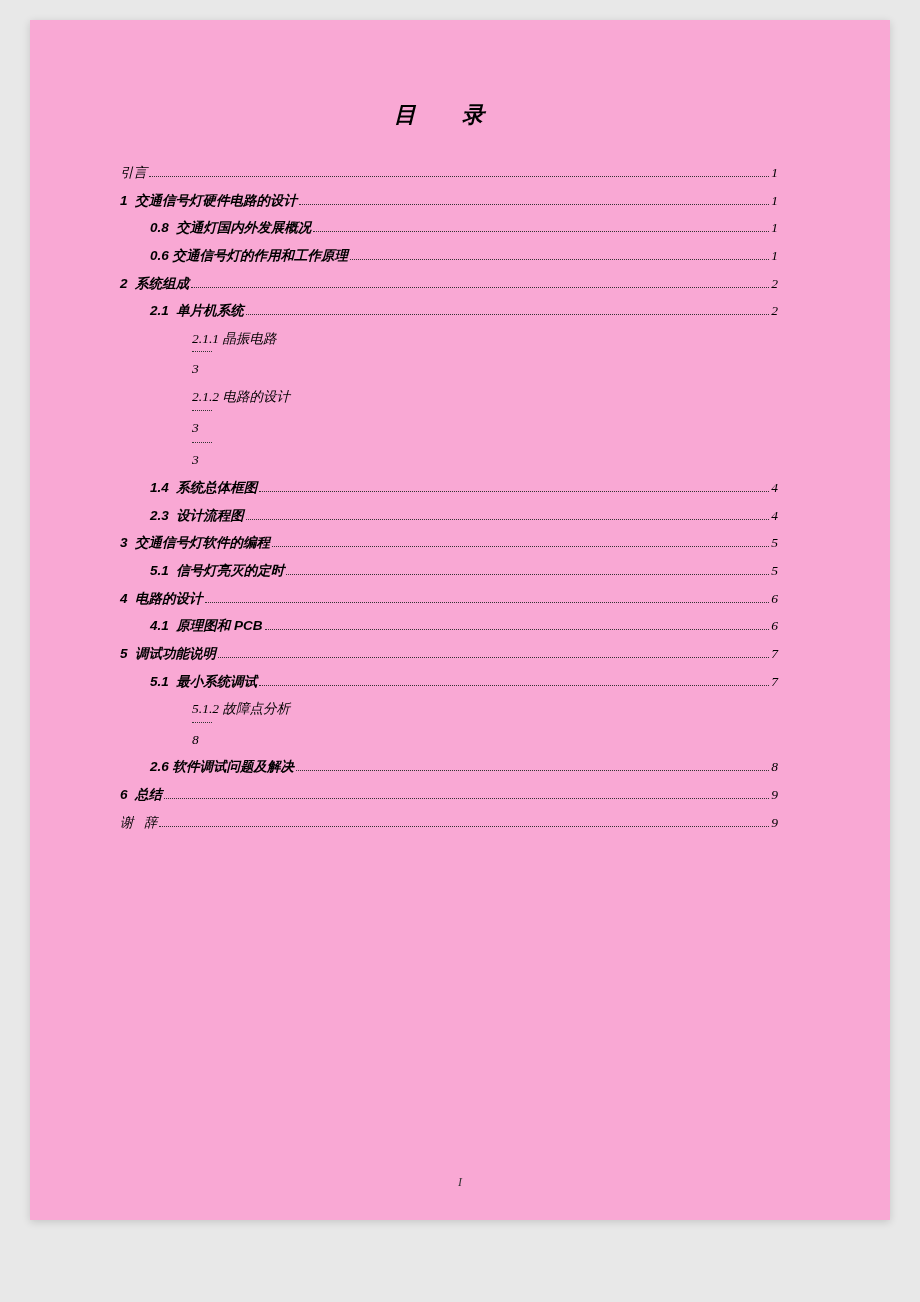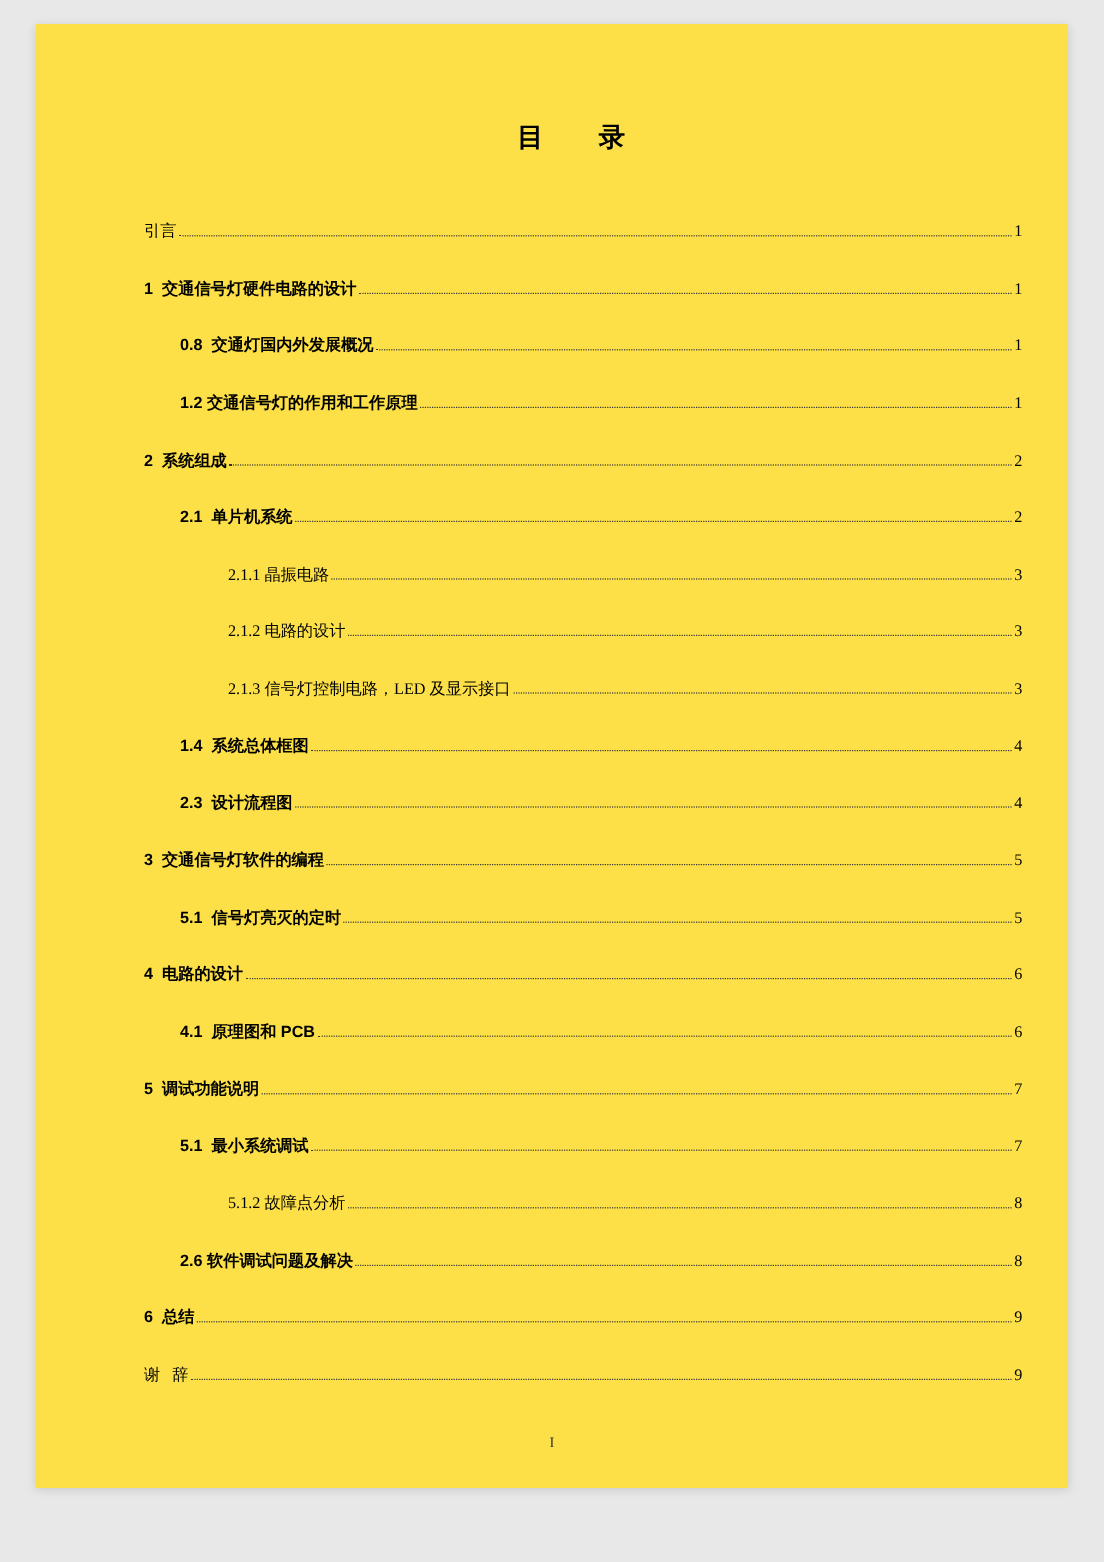--- a/index.html
+++ b/index.html
@@ -12,26 +12,27 @@
       background-color: #e8e8e8;
       font-family: "SimSun", "宋体", serif;
       display: flex;
       justify-content: center;
       align-items: flex-start;
       min-height: 100vh;
       padding: 20px;
     }
 
     .page {
-      background-color: #fde047;
+      background-color: #f9a8d4;
       width: 860px;
       min-height: 1200px;
-      padding: 80px 38px 80px 90px;
+      padding: 80px 112px 80px 90px;
       box-shadow: 0 2px 8px rgba(0,0,0,0.15);
       position: relative;
+      font-style: italic;
     }
 
     .page-title {
       text-align: center;
       font-size: 22px;
       font-weight: bold;
       letter-spacing: 20px;
       margin-bottom: 30px;
       font-family: "SimHei", "黑体", sans-serif;
     }
@@ -44,21 +45,20 @@
     .toc-entry {
       display: flex;
       align-items: baseline;
       width: 100%;
       margin-bottom: 2px;
     }
 
     .toc-label {
       white-space: nowrap;
       flex-shrink: 0;
-      margin-top: 20px;
     }
 
     .toc-label-bold {
       font-weight: bold;
       font-family: "SimHei", "黑体", sans-serif;
     }
 
     .toc-dots {
       flex: 1;
       border-bottom: 1px dotted #333;
@@ -71,20 +71,21 @@
       flex-shrink: 0;
       font-size: 13.5px;
     }
 
     .indent-1 {
       padding-left: 30px;
     }
 
     .indent-2 {
       padding-left: 70px;
+      flex-direction: column;
     }
 
     .page-footer {
       position: absolute;
       bottom: 30px;
       left: 0;
       right: 0;
       text-align: center;
       font-size: 12px;
       color: #333;
@@ -110,21 +111,21 @@
       <span class="toc-page">1</span>
     </div>
 
     <div class="toc-entry indent-1">
       <span class="toc-label toc-label-bold"><strong>0.8</strong>&nbsp;&nbsp;交通灯国内外发展概况</span>
       <span class="toc-dots"></span>
       <span class="toc-page">1</span>
     </div>
 
     <div class="toc-entry indent-1">
-      <span class="toc-label toc-label-bold"><strong>1.2</strong>&nbsp;交通信号灯的作用和工作原理</span>
+      <span class="toc-label toc-label-bold"><strong>0.6</strong>&nbsp;交通信号灯的作用和工作原理</span>
       <span class="toc-dots"></span>
       <span class="toc-page">1</span>
     </div>
 
     <div class="toc-entry">
       <span class="toc-label toc-label-bold"><strong>2</strong>&nbsp;&nbsp;系统组成</span>
       <span class="toc-dots"></span>
       <span class="toc-page">2</span>
     </div>
 
@@ -140,21 +141,20 @@
       <span class="toc-page">3</span>
     </div>
 
     <div class="toc-entry indent-2">
       <span class="toc-label">2.1.2  电路的设计</span>
       <span class="toc-dots"></span>
       <span class="toc-page">3</span>
     </div>
 
     <div class="toc-entry indent-2">
-      <span class="toc-label">2.1.3 信号灯控制电路，LED 及显示接口</span>
       <span class="toc-dots"></span>
       <span class="toc-page">3</span>
     </div>
 
     <div class="toc-entry indent-1">
       <span class="toc-label toc-label-bold"><strong>1.4</strong>&nbsp;&nbsp;系统总体框图</span>
       <span class="toc-dots"></span>
       <span class="toc-page">4</span>
     </div>
 

